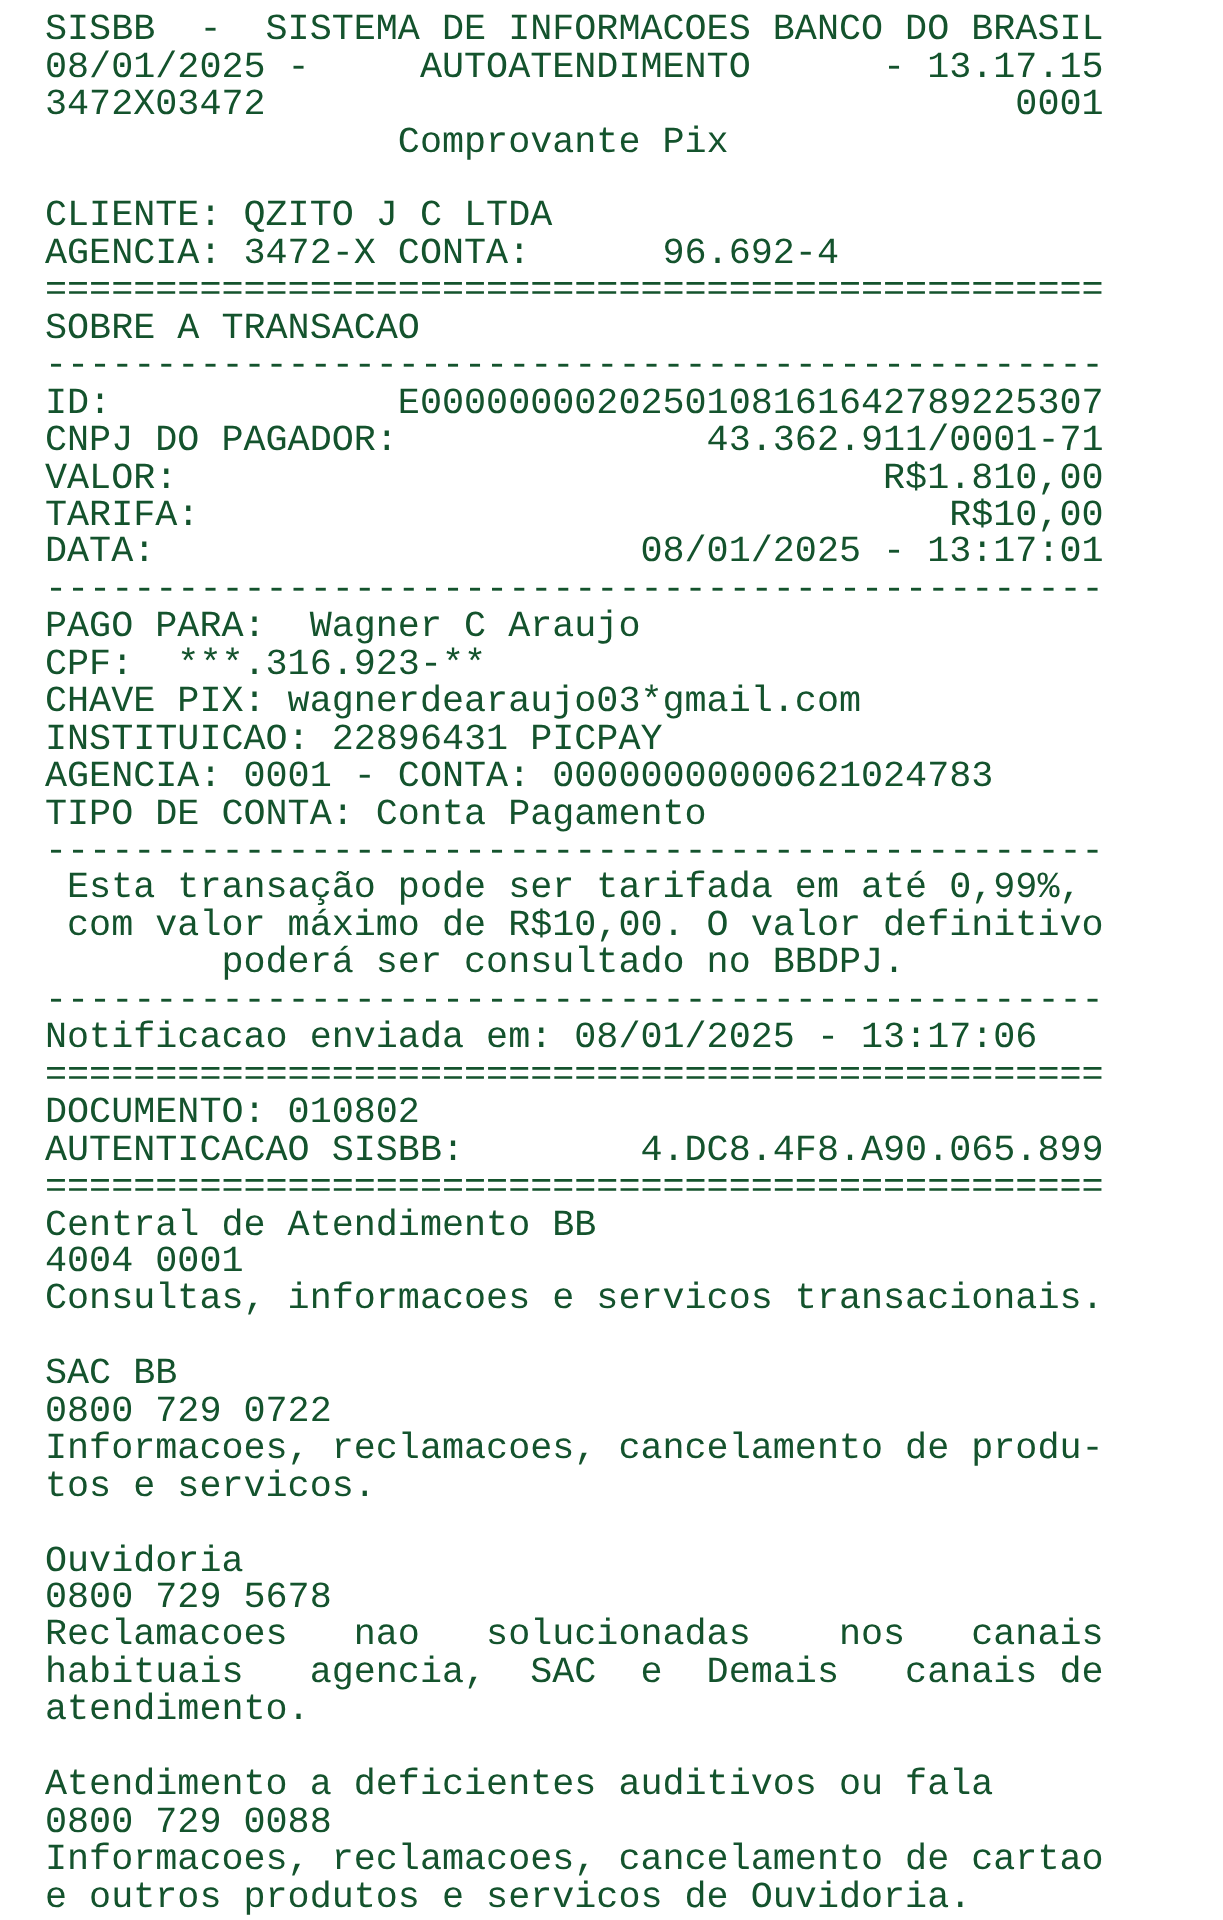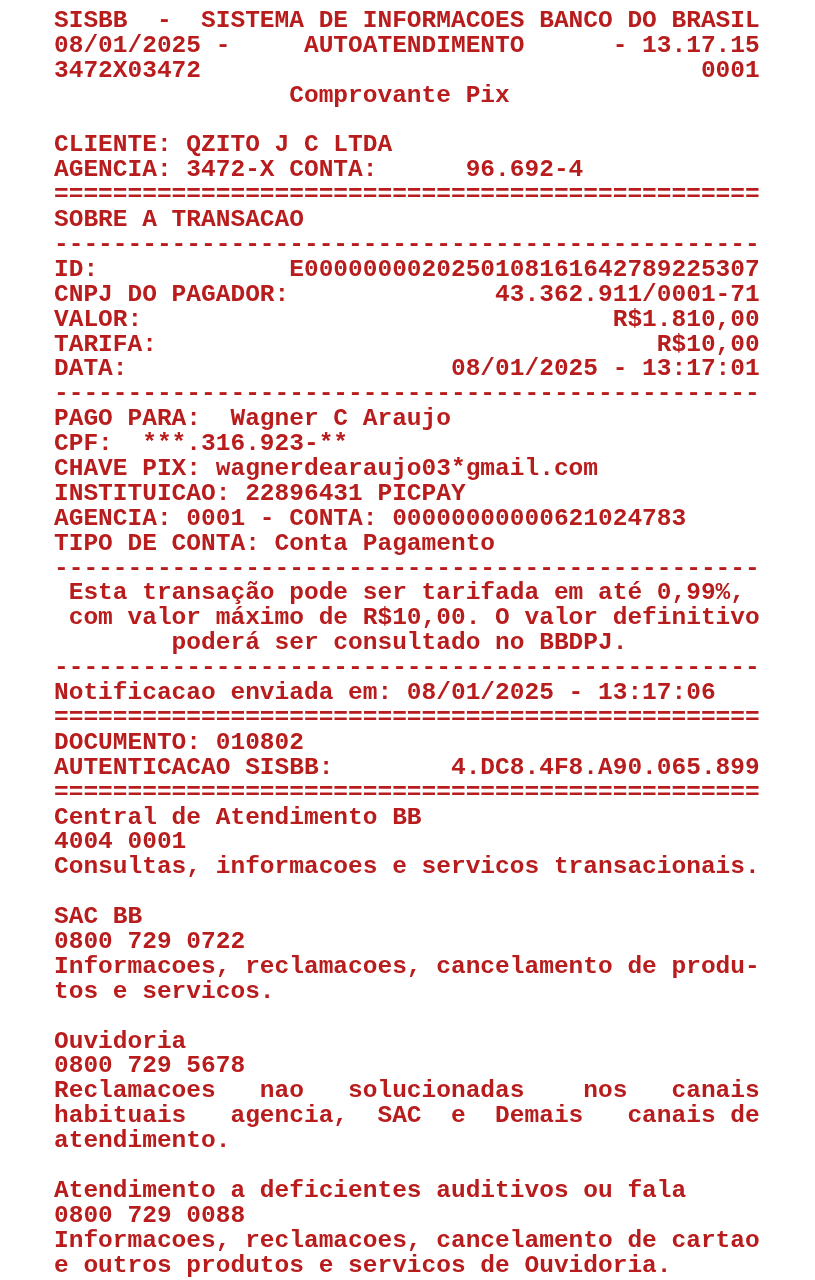--- a/index.html
+++ b/index.html
@@ -5,27 +5,26 @@
   html, body {
     margin: 0;
     padding: 0;
     background: #ffffff;
     width: 815px;
     height: 1280px;
     overflow: hidden;
   }
   #receipt-pre {
     margin: 0;
-    padding: 9px 0 0 54px;
+    padding: 9px 0 0 30px;
     font-family: "Liberation Mono", "DejaVu Sans Mono", monospace;
     font-size: 24.5px;
     line-height: 24.9px;
-    color: #b91c1c;
+    color: #14532d;
     letter-spacing: 0;
-    font-weight: bold;
   }
   .line {
     white-space: pre;
     height: 24.9px;
   }
 </style>
 </head>
 <body>
 
 <main>

